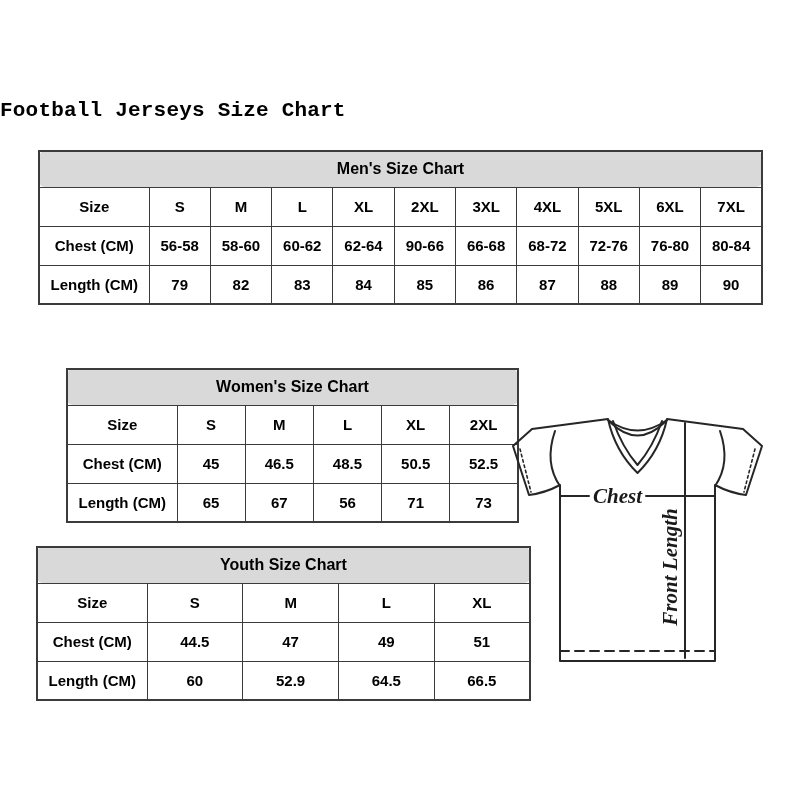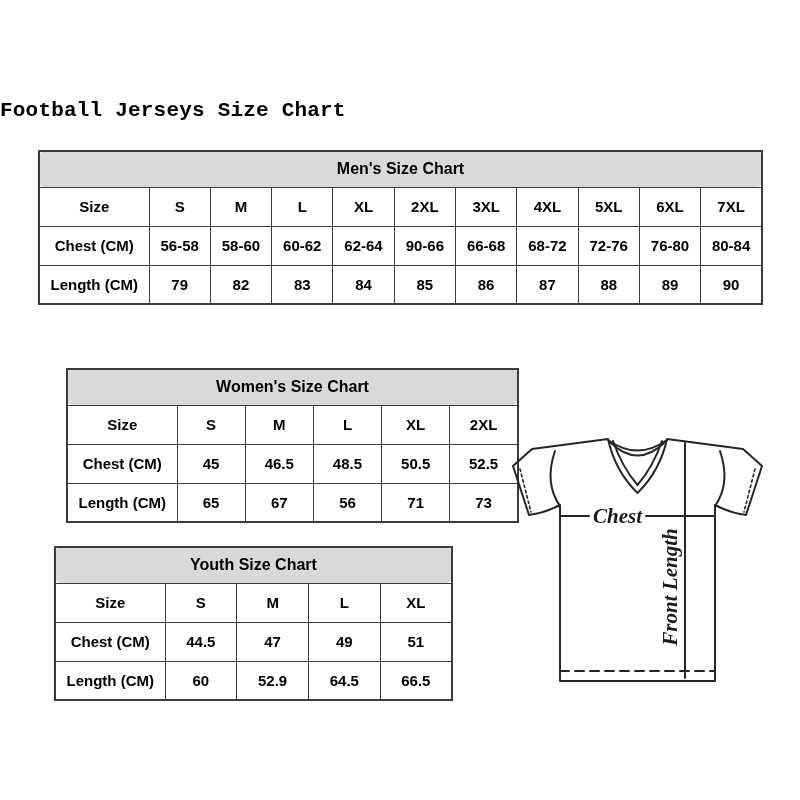--- a/index.html
+++ b/index.html
@@ -35,23 +35,23 @@
   }
   table.chart th.section-header {
     background:#d9d9d9;
     font-size:16px;
     height:36px;
     border-radius:6px;
   }
   table.chart td { font-size:15px; height:39px; }
   #men-table   { left:38px; top:150px; width:725px; }
   #women-table { left:38px; top:368px; width:453px;margin-left:28px; }
-  #youth-table { left:54px; top:546px; width:399px; }
+  #youth-table { left:36px; top:546px; width:495px; }
   col.label-col { width:110px; }
-  .jersey-wrap { position:absolute; left:500px; top:418px; width:270px; height:282px; }
+  .jersey-wrap { position:absolute; left:500px; top:398px; width:270px; height:282px; }
   .measure-label {
     font-family:"Liberation Serif", serif;
     font-style:italic; font-weight:700;
     font-size:21px; fill:#1a1a1a;
   }
 </style>
 </head>
 <body>
 
 <div class="canvas">

